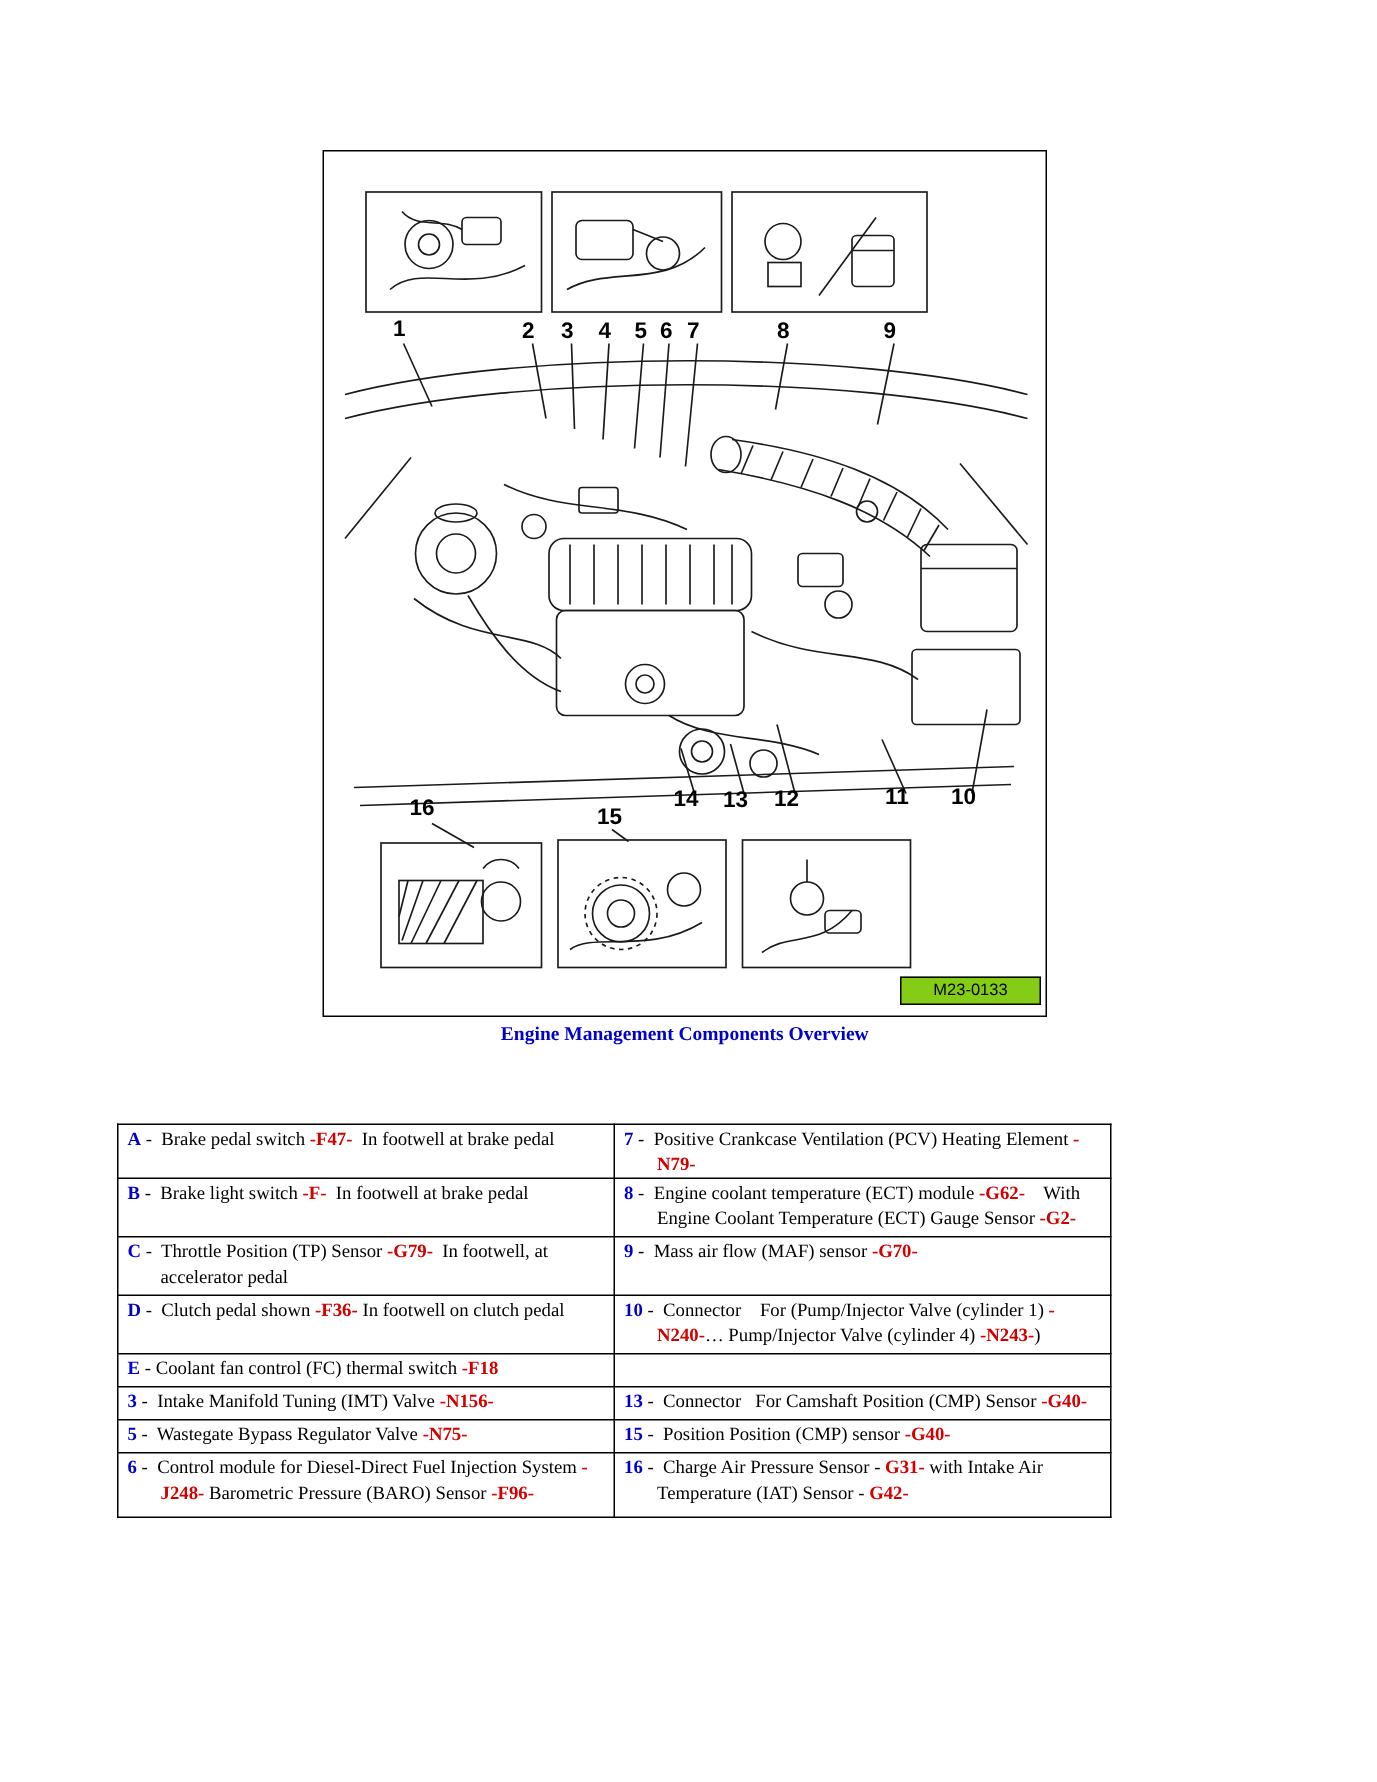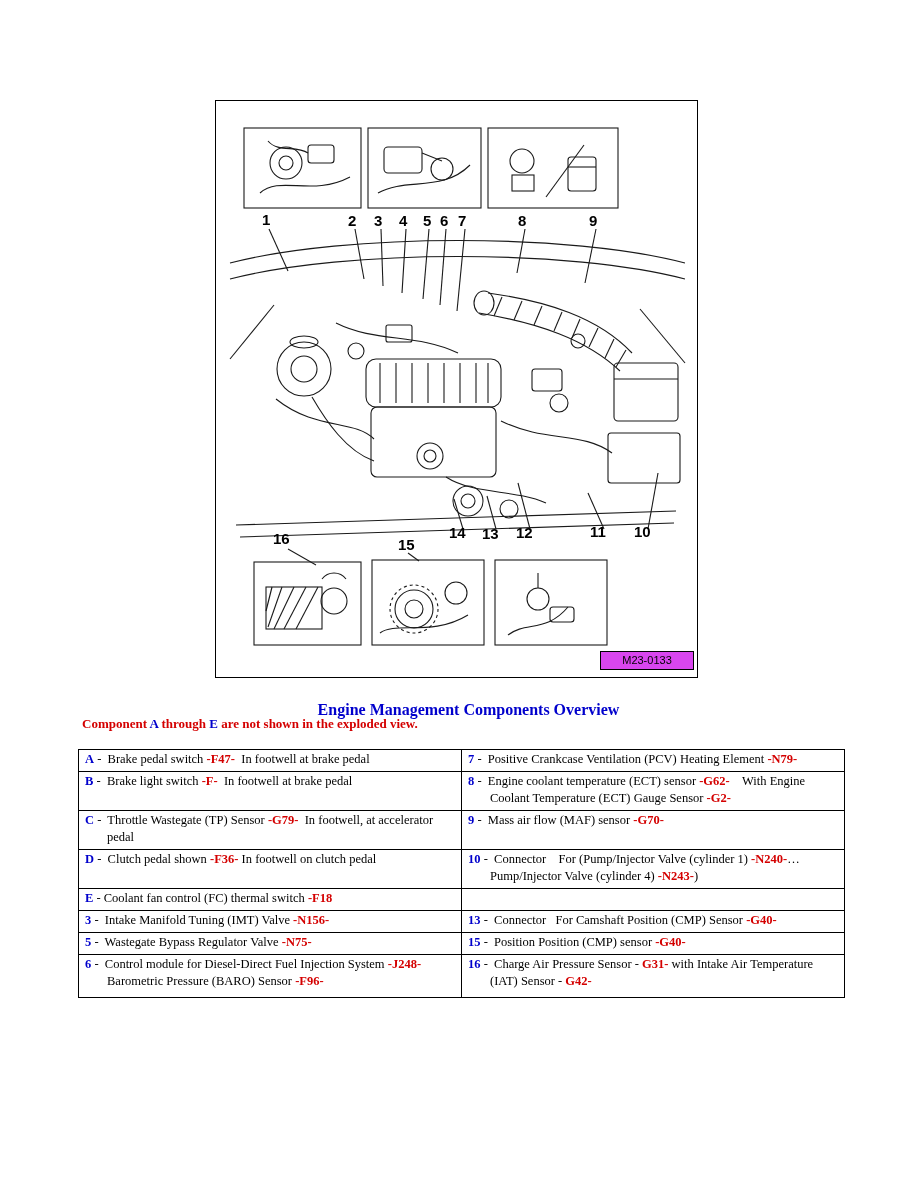--- a/index.html
+++ b/index.html
@@ -12,31 +12,31 @@
     border:1px solid #000;background:#fff;
   }
   .figure svg{position:absolute;left:0;top:0;}
   .callout{
     position:absolute;font-family:"Liberation Sans",sans-serif;
     font-weight:bold;font-size:15px;color:#000;line-height:1;
   }
   .figcode{
     position:absolute;left:384px;top:550px;width:92px;height:17px;
     border:1px solid #000;font-family:"Liberation Sans",sans-serif;
-    font-size:11px;text-align:center;line-height:17px;background:#d946ef;
+    font-size:11px;text-align:center;line-height:17px;background:#84cc16;
   }
   .caption{
-    position:absolute;left:227px;top:681px;width:483px;text-align:center;
-    font-weight:bold;font-size:16px;color:#0000cc;margin-top:20px;
+    position:absolute;left:215px;top:681px;width:483px;text-align:center;
+    font-weight:bold;font-size:13px;color:#0000cc;
   }
   .note{
     position:absolute;left:82px;top:716px;font-weight:bold;font-size:13px;color:#d40000;
   }
   .comp-table{
-    position:absolute;left:78px;top:749px;width:767px;
+    position:absolute;left:78px;top:749px;width:663px;
     border-collapse:collapse;table-layout:fixed;
     font-size:12.5px;line-height:1.32;
   }
   .comp-table td{
     border:1px solid #000;vertical-align:top;
     padding:1px 6px 1px 28px;text-indent:-22px;white-space:pre-wrap;
   }
   .rh-s td{height:19px;}
   .rh-m td{height:36px;margin-top:24px;}
   .rh-l td{height:40px;}
@@ -183,34 +183,33 @@
     <div class="callout" style="left:266px;top:425px">13</div>
     <div class="callout" style="left:300px;top:424px">12</div>
     <div class="callout" style="left:374px;top:423px">11</div>
     <div class="callout" style="left:418px;top:423px">10</div>
 
     <div class="figcode">M23-0133</div>
   </div>
 
   <div class="caption">Engine Management Components Overview</div>
 
-  <div class="note"><span class="seg-red">Component </span><span class="seg-blue">A</span><span class="seg-red"> through </span><span class="seg-blue">E</span><span class="seg-red"> are not shown in the exploded view.</span></div>
 
   <table class="comp-table">
     <tbody>
         <tr class="rh-s">
       <td><span class="seg-blue">A</span><span class="seg-ink"> -  Brake pedal switch </span><span class="seg-red">-F47-</span><span class="seg-ink">  In footwell at brake pedal</span></td>
       <td><span class="seg-blue">7</span><span class="seg-ink"> -  Positive Crankcase Ventilation (PCV) Heating Element </span><span class="seg-red">-N79-</span></td>
     </tr>
     <tr class="rh-m">
       <td><span class="seg-blue">B</span><span class="seg-ink"> -  Brake light switch </span><span class="seg-red">-F-</span><span class="seg-ink">  In footwell at brake pedal</span></td>
-      <td><span class="seg-blue">8</span><span class="seg-ink"> -  Engine coolant temperature (ECT) sensor </span><span class="seg-red">-G62-</span><span class="seg-ink">    With Engine Coolant Temperature (ECT) Gauge Sensor </span><span class="seg-red">-G2-</span></td>
+      <td><span class="seg-blue">8</span><span class="seg-ink"> -  Engine coolant temperature (ECT) module </span><span class="seg-red">-G62-</span><span class="seg-ink">    With Engine Coolant Temperature (ECT) Gauge Sensor </span><span class="seg-red">-G2-</span></td>
     </tr>
     <tr class="rh-m">
-      <td><span class="seg-blue">C</span><span class="seg-ink"> -  Throttle Wastegate (TP) Sensor </span><span class="seg-red">-G79-</span><span class="seg-ink">  In footwell, at accelerator pedal</span></td>
+      <td><span class="seg-blue">C</span><span class="seg-ink"> -  Throttle Position (TP) Sensor </span><span class="seg-red">-G79-</span><span class="seg-ink">  In footwell, at accelerator pedal</span></td>
       <td><span class="seg-blue">9</span><span class="seg-ink"> -  Mass air flow (MAF) sensor </span><span class="seg-red">-G70-</span></td>
     </tr>
     <tr class="rh-m">
       <td><span class="seg-blue">D</span><span class="seg-ink"> -  Clutch pedal shown </span><span class="seg-red">-F36-</span><span class="seg-ink"> In footwell on clutch pedal</span></td>
       <td><span class="seg-blue">10</span><span class="seg-ink"> -  Connector    For (Pump/Injector Valve (cylinder 1) </span><span class="seg-red">-N240-</span><span class="seg-ink">… Pump/Injector Valve (cylinder 4) </span><span class="seg-red">-N243-</span><span class="seg-ink">)</span></td>
     </tr>
     <tr class="rh-s">
       <td><span class="seg-blue">E</span><span class="seg-ink"> - Coolant fan control (FC) thermal switch </span><span class="seg-red">-F18</span></td>
       <td></td>
     </tr>

